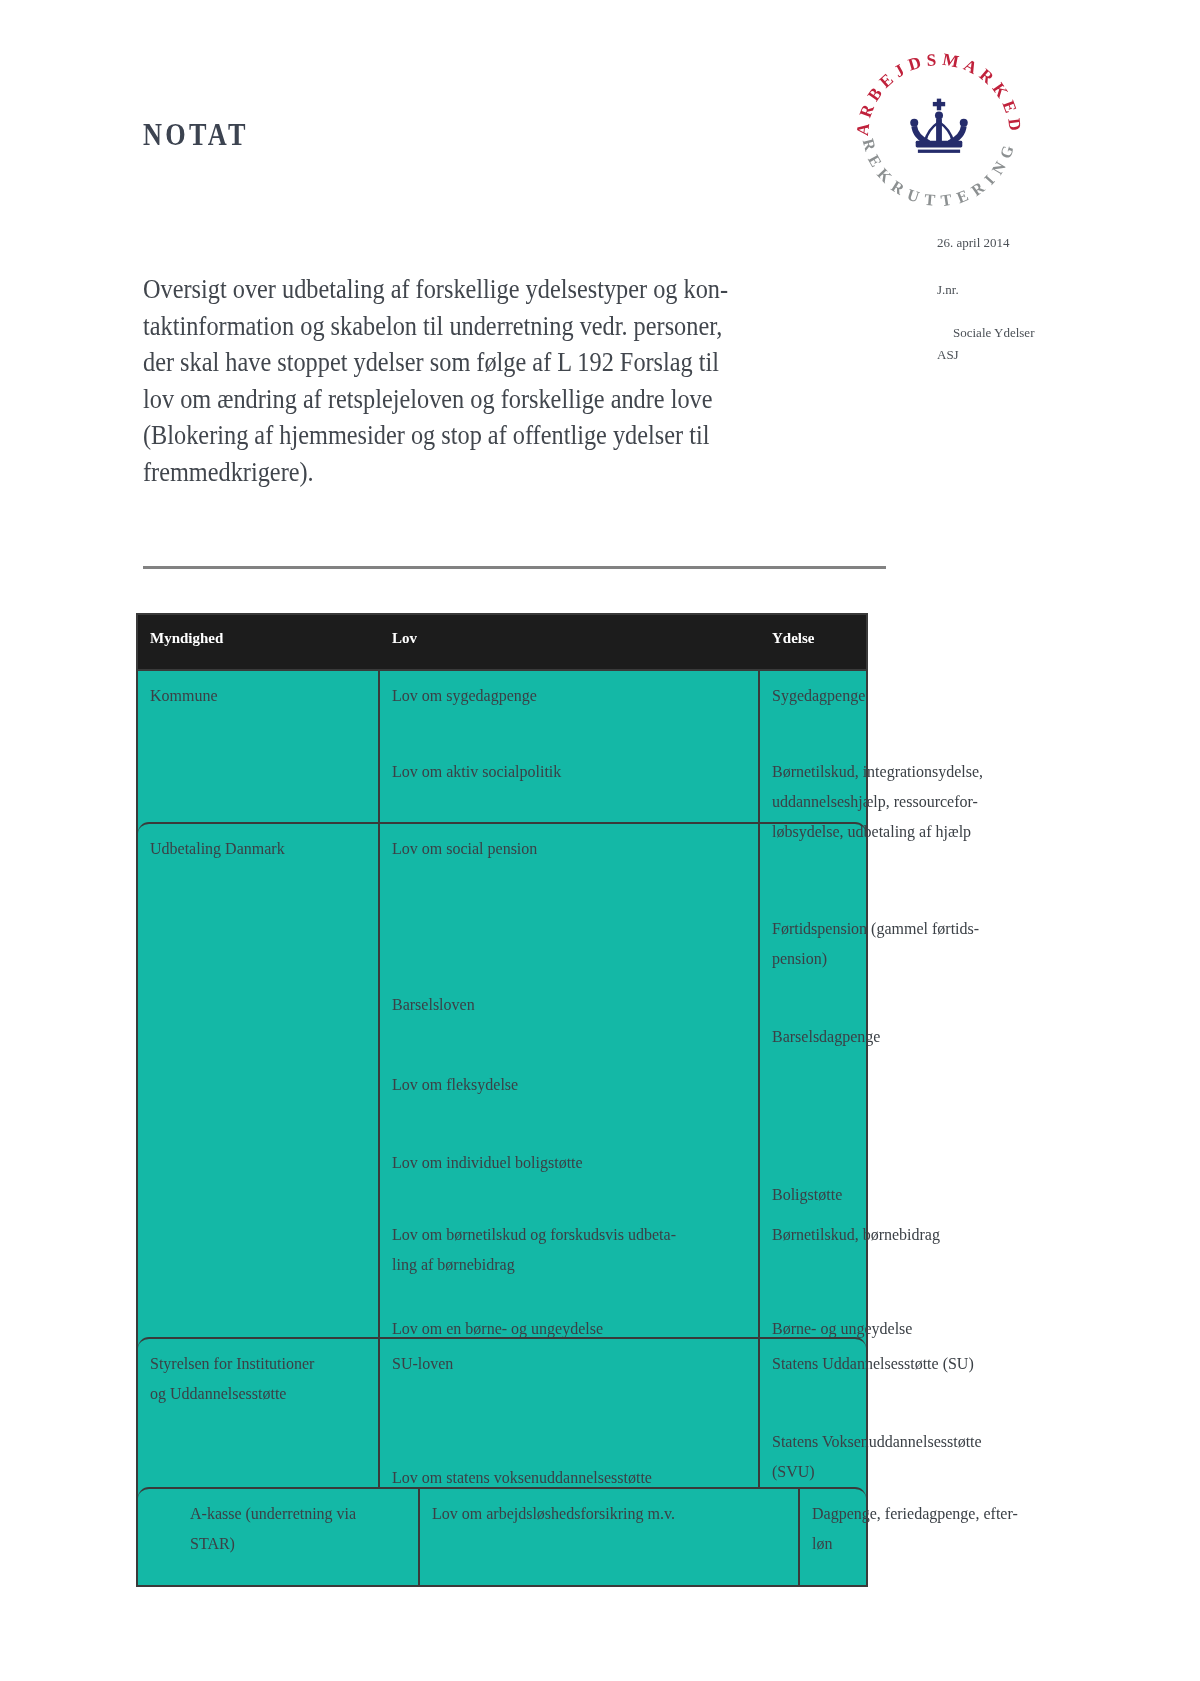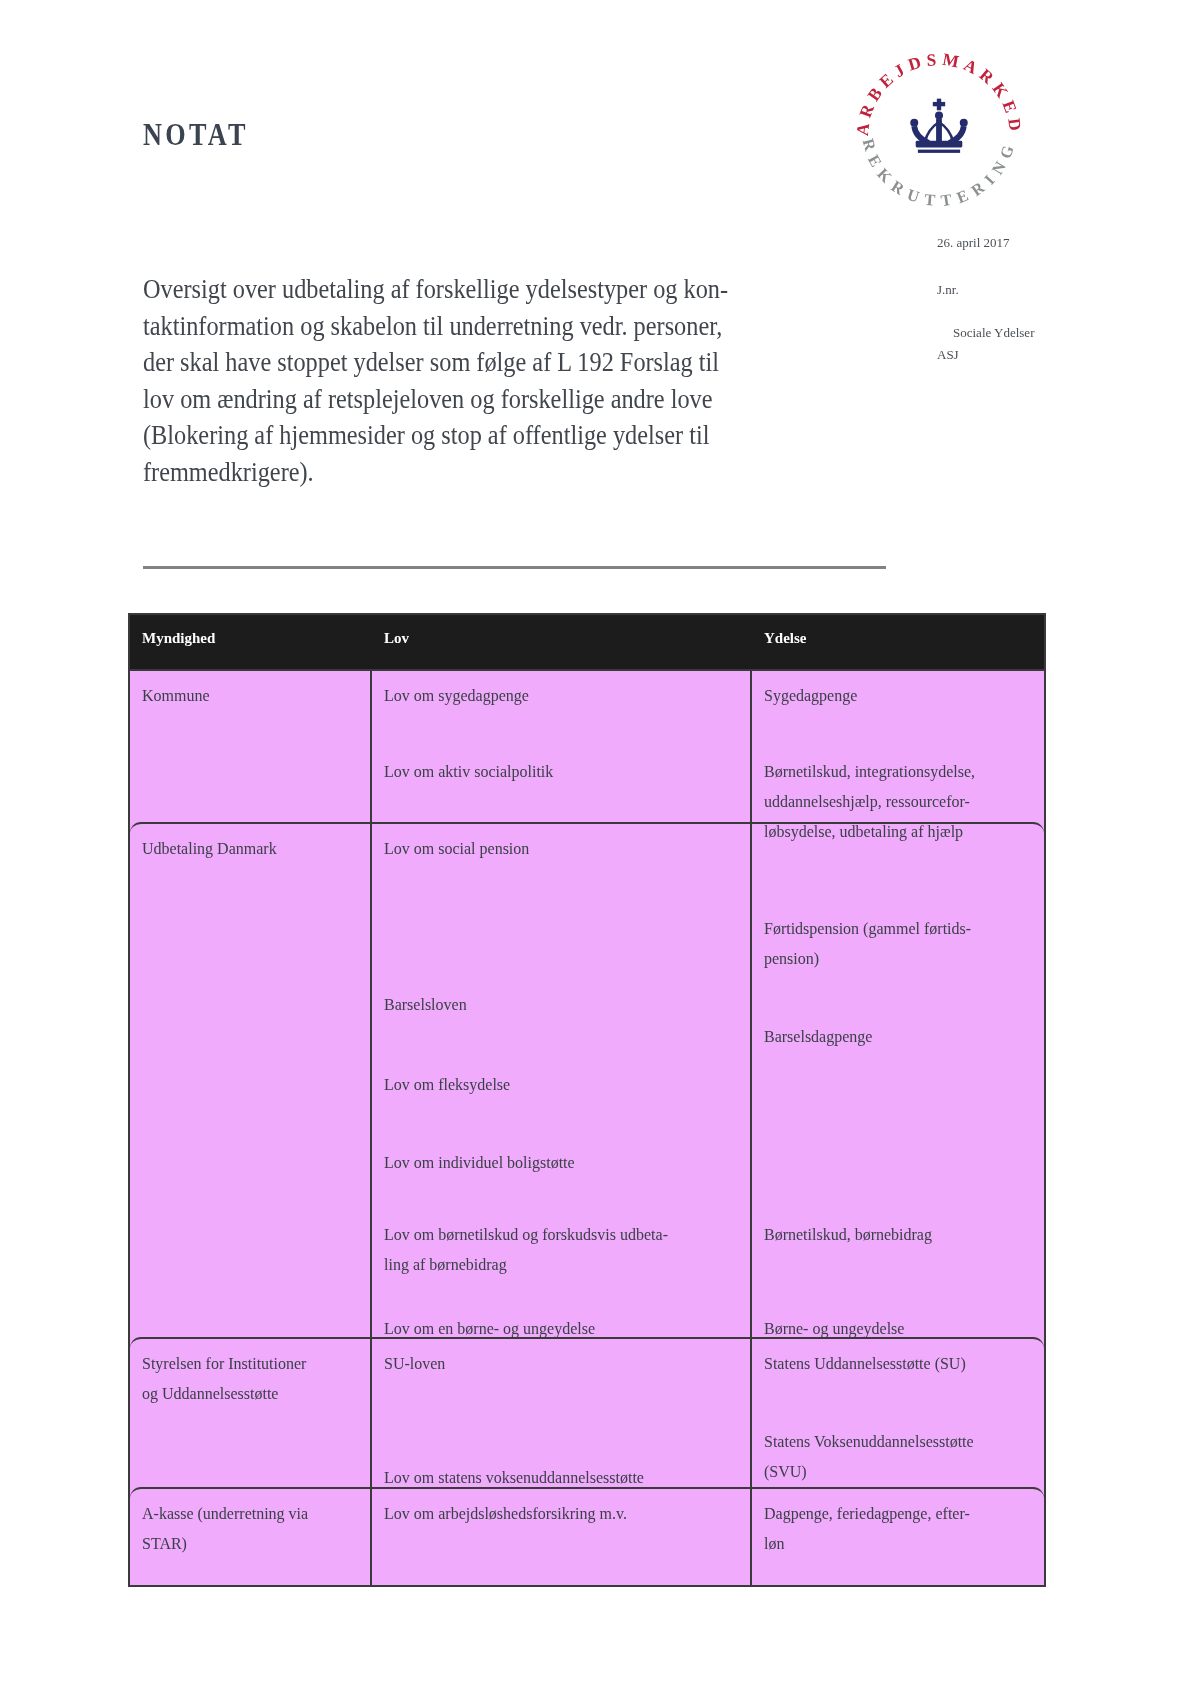--- a/index.html
+++ b/index.html
@@ -19,40 +19,40 @@
   .meta-dept { position:absolute; top:90px; left:16px; white-space:nowrap; }
   .meta-initials { position:absolute; top:112px; left:0; white-space:nowrap; }
   .intro {
     position:absolute; left:143px; top:249px; width:860px;
     font-size:27px; line-height:36.5px; color:#41464d; white-space:pre-line;
     transform:scaleX(0.9); transform-origin:left top;
   }
   .rule { position:absolute; left:143px; top:544px; width:743px; height:3px; background:#828282; }
 
   .tbl {
-    position:absolute; left:128px; top:591px; width:918px;
-    border:2px solid #3a3a3a; box-sizing:border-box; background:#f0abfc;
+    position:absolute; left:136px; top:591px; width:732px;
+    border:2px solid #3a3a3a; box-sizing:border-box; background:#14b8a6;
   }
   .thead {
     display:grid; grid-template-columns:240px 380px 294px; height:56px;
     background:#1c1c1c; color:#ffffff; font-weight:bold; font-size:15px;
     border-bottom:2px solid #3a3a3a; box-sizing:border-box;
   }
   .th { padding:15px 0 0 12px; box-sizing:border-box; }
   .th + .th { border-left:2px solid #1c1c1c; }
   .trow {
     display:grid; grid-template-columns:240px 380px 294px; position:relative;
     box-sizing:border-box;
     border-radius:11px;
   }
   .trow + .trow { border-top:2px solid #3a3a3a; }
   .r1 { height:151px; }
   .r2 { height:515px; }
   .r3 { height:150px; }
-  .r4 { height:98px; }
+  .r4 { height:98px;padding-left:40px; }
   .td { position:relative; box-sizing:border-box; }
   .td + .td { border-left:2px solid #3a3a3a; }
   .entry {
     position:absolute; left:12px; right:5px;
     font-size:16px; line-height:30px; color:#3b4046; white-space:pre-line;
   }
   .logo-top-text { font-size:17px; font-weight:bold; letter-spacing:5px; }
   .logo-bottom-text { font-size:16px; font-weight:bold; letter-spacing:7px; }
 </style>
 </head>
@@ -89,21 +89,21 @@
           <path d="M50,32 C41,38 33,48 31,59" stroke-width="3.5"></path>
           <path d="M50,32 C59,38 67,48 69,59" stroke-width="3.5"></path>
         </g>
         <rect x="18" y="58" width="64" height="9" rx="2" fill="#252c6b"></rect>
         <rect x="21" y="70" width="58" height="4.5" fill="#252c6b"></rect>
       </g>
     </svg>
   </div>
 
   <div class="meta">
-    <div class="meta-date">26. april 2017</div>
+    <div class="meta-date">26. april 2014</div>
     <div class="meta-jnr">J.nr.</div>
     <div class="meta-dept">Sociale Ydelser</div>
     <div class="meta-initials">ASJ</div>
   </div>
 
   <div class="intro">Oversigt over udbetaling af forskellige ydelsestyper og kon-
 taktinformation og skabelon til underretning vedr. personer,
 der skal have stoppet ydelser som følge af L 192 Forslag til
 lov om ændring af retsplejeloven og forskellige andre love
 (Blokering af hjemmesider og stop af offentlige ydelser til
@@ -144,20 +144,21 @@
         <div class="entry" style="top:246px">Lov om fleksydelse</div>
         <div class="entry" style="top:324px">Lov om individuel boligstøtte</div>
         <div class="entry" style="top:396px">Lov om børnetilskud og forskudsvis udbeta-
 ling af børnebidrag</div>
         <div class="entry" style="top:490px">Lov om en børne- og ungeydelse</div>
       </div>
       <div class="td">
         <div class="entry" style="top:90px">Førtidspension (gammel førtids-
 pension)</div>
         <div class="entry" style="top:198px">Barselsdagpenge</div>
+        <div class="entry" style="top:356px">Boligstøtte</div>
         <div class="entry" style="top:396px">Børnetilskud, børnebidrag</div>
         <div class="entry" style="top:490px">Børne- og ungeydelse</div>
       </div>
     </div>
 
     <div class="trow r3">
       <div class="td">
         <div class="entry" style="top:10px">Styrelsen for Institutioner
 og Uddannelsesstøtte</div>
       </div>

